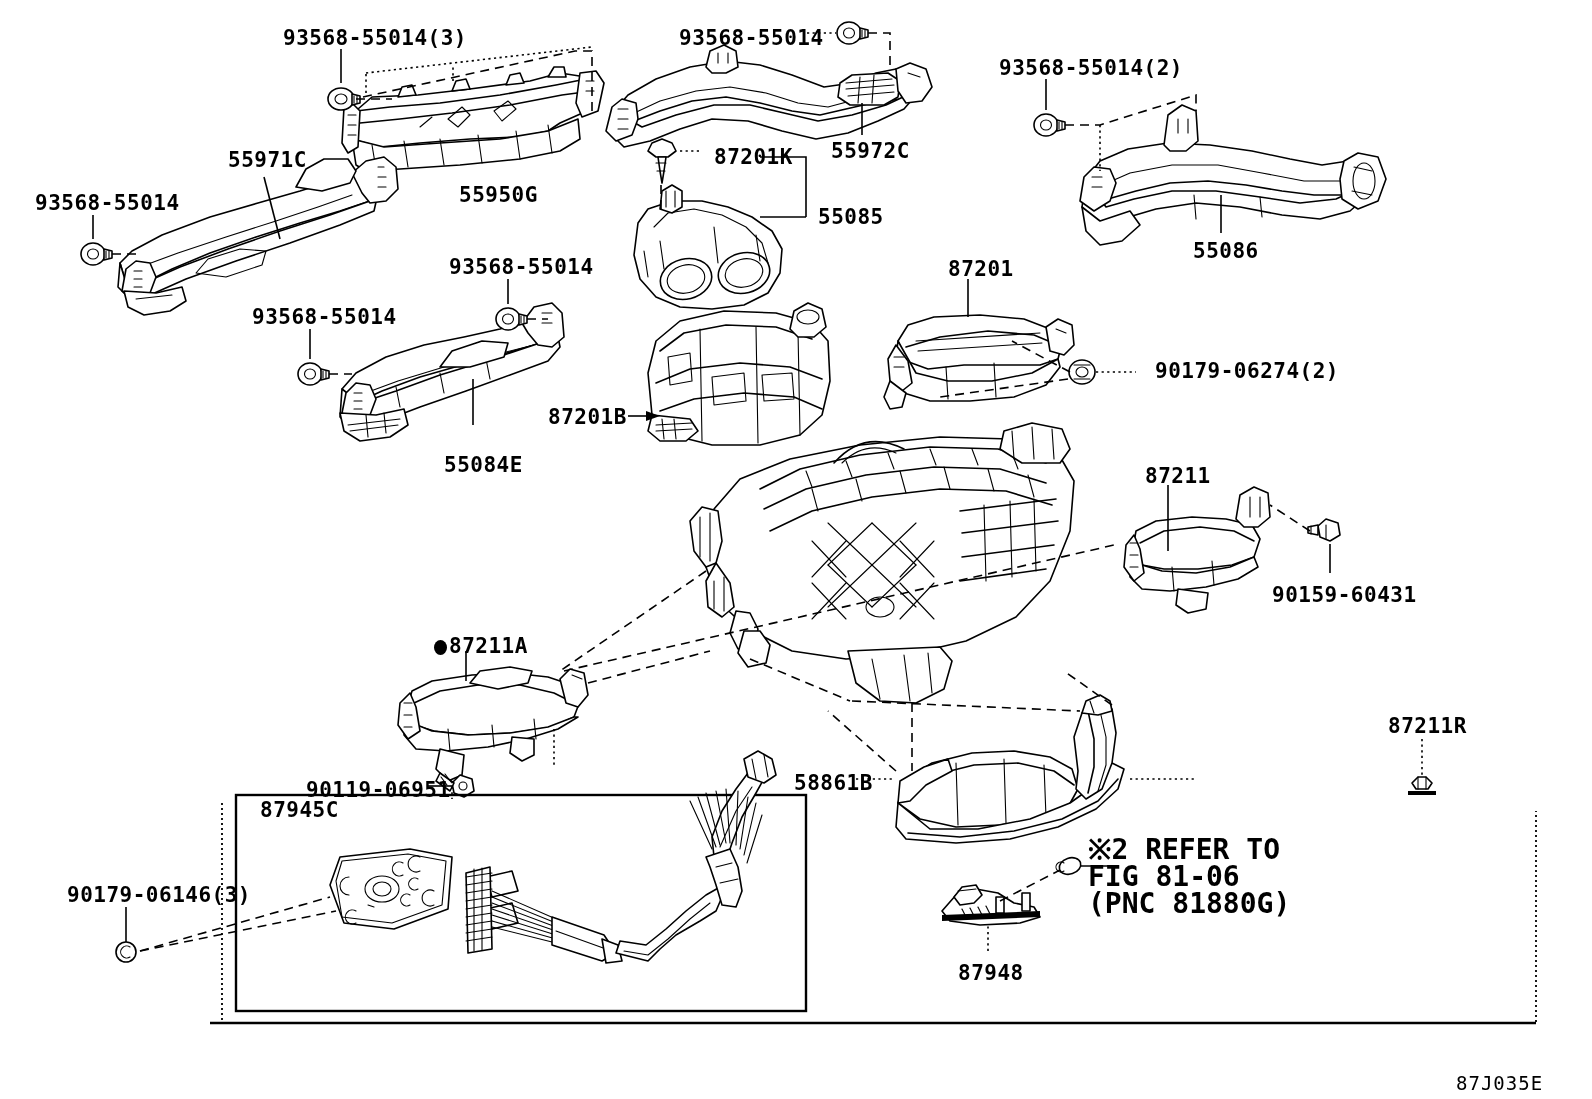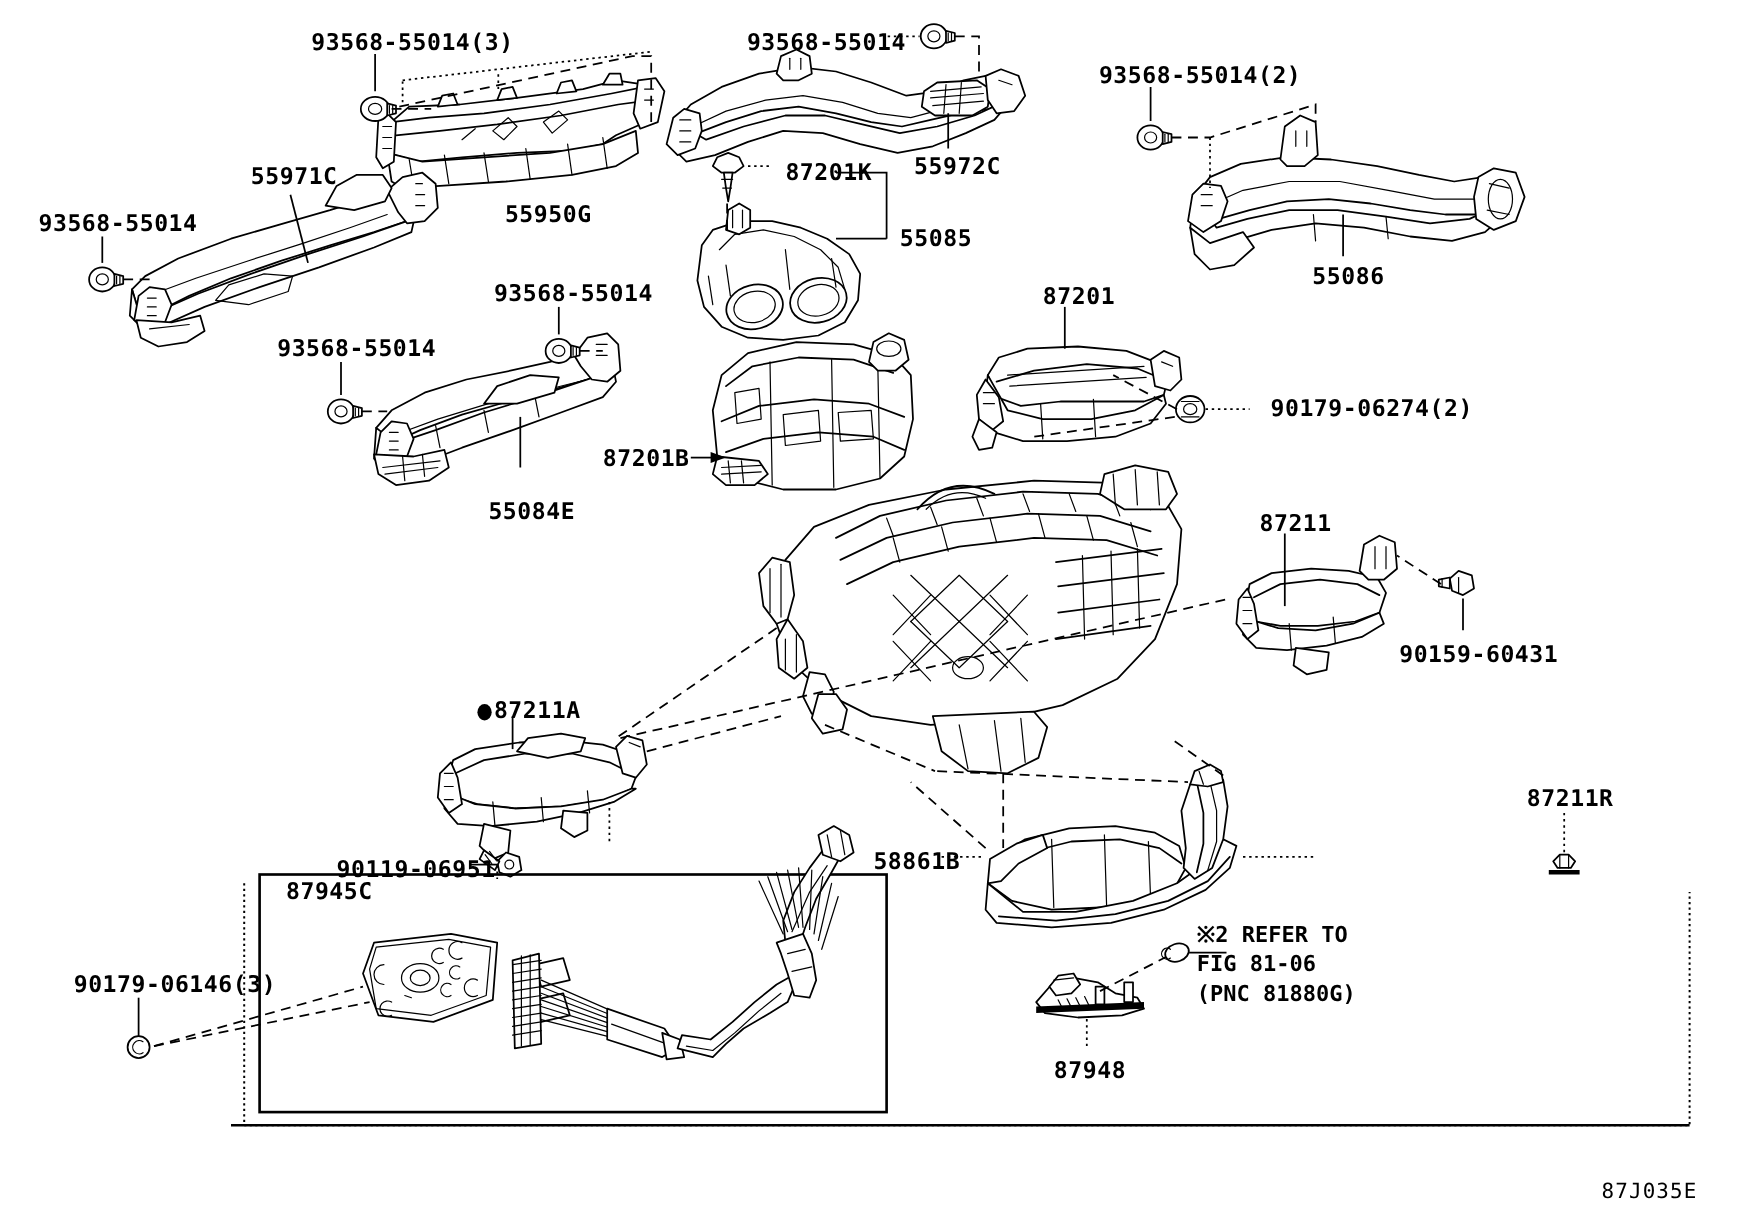--- a/index.html
+++ b/index.html
@@ -16,21 +16,21 @@
     font-family:"DejaVu Sans Mono","Liberation Mono",monospace;
     font-size:21px;font-weight:700;letter-spacing:0.5px;
     color:#000;line-height:1;
   }
   .bullet{
     display:inline-block;width:13px;height:15px;border-radius:50%;
     background:#000;vertical-align:-2px;margin-right:2px;
   }
   .refer{
     position:absolute;font-family:"DejaVu Sans Mono","Liberation Mono",monospace;
-    font-size:20px;font-weight:700;line-height:27px;color:#000;white-space:nowrap;
+    font-size:28px;font-weight:700;line-height:27px;color:#000;white-space:nowrap;
   }
   .figcode{
     position:absolute;font-family:"DejaVu Sans Mono","Liberation Mono",monospace;
     font-size:19px;font-weight:400;letter-spacing:1px;color:#000;
   }
 </style>
 </head>
 <body>
 
 <div id="stage">

